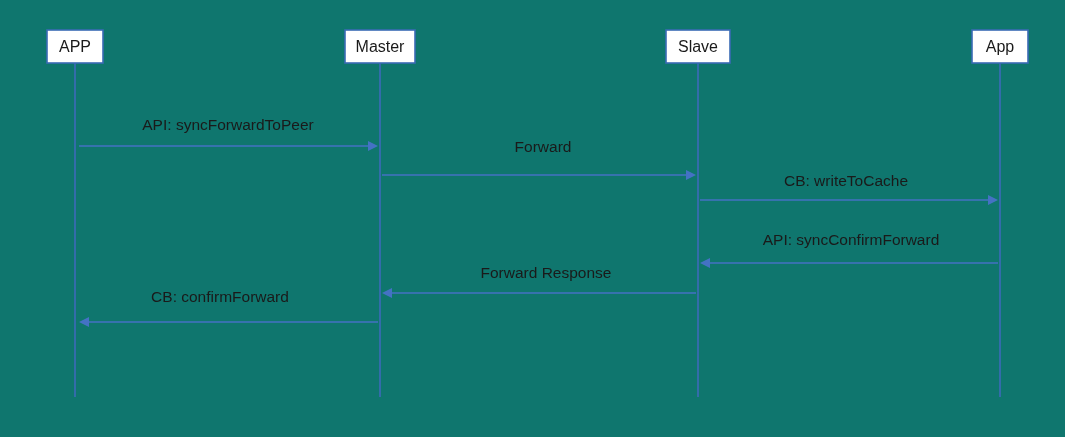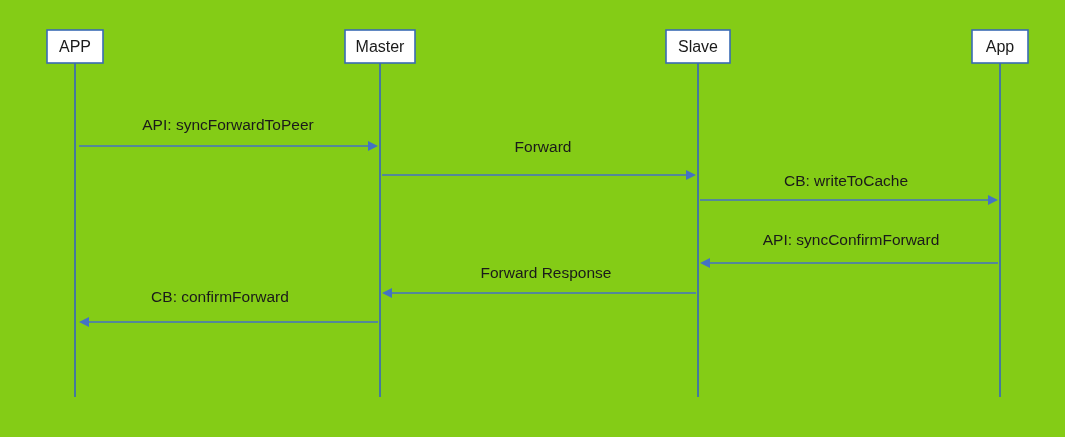--- a/index.html
+++ b/index.html
@@ -8,21 +8,21 @@
     background: #ffffff;
   }
   body {
     font-family: "Liberation Sans", sans-serif;
     -webkit-font-smoothing: antialiased;
   }
   #canvas {
     position: relative;
     width: 1065px;
     height: 437px;
-    background: #84cc16;
+    background: #0f766e;
     overflow: hidden;
   }
   .diagram-svg {
     position: absolute;
     left: 0;
     top: 0;
     width: 1065px;
     height: 437px;
   }
   .participant-box rect {

